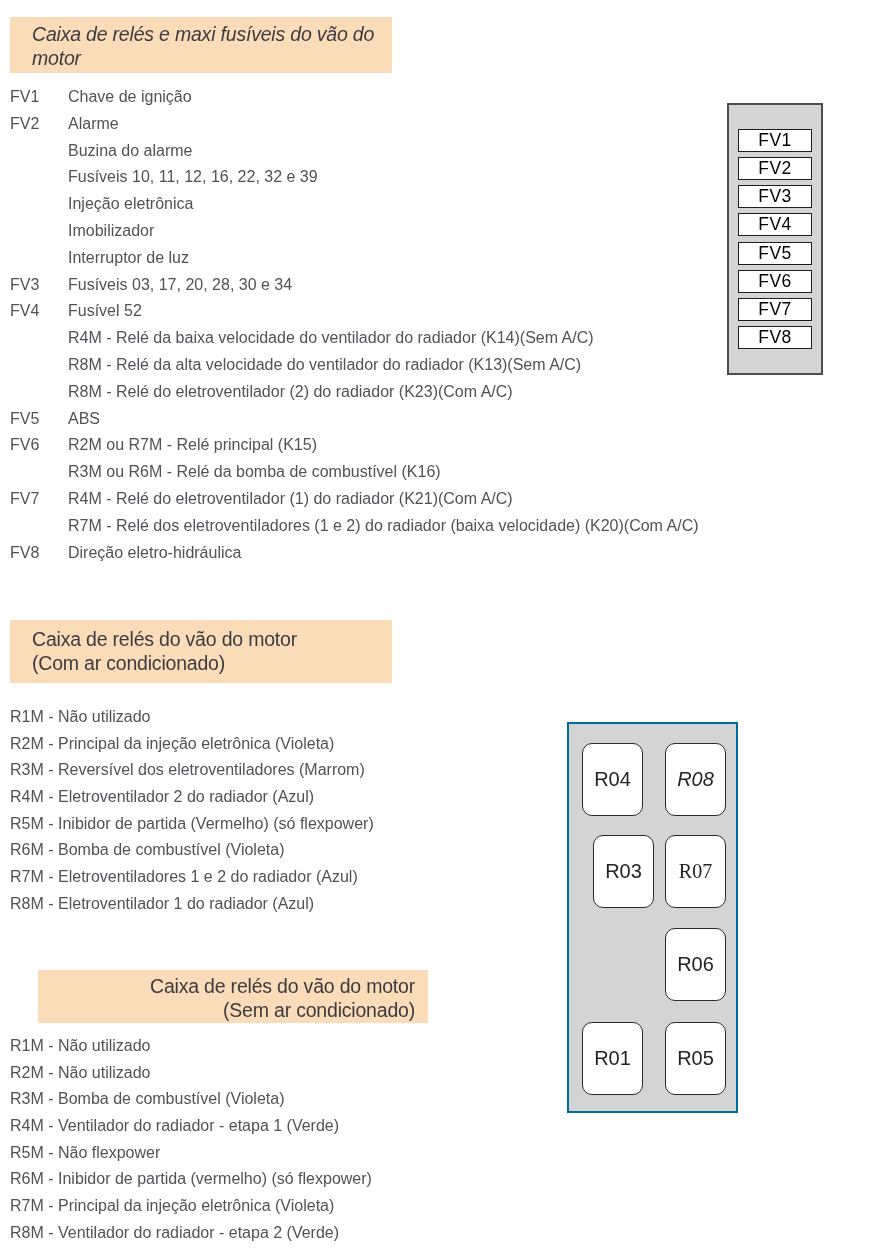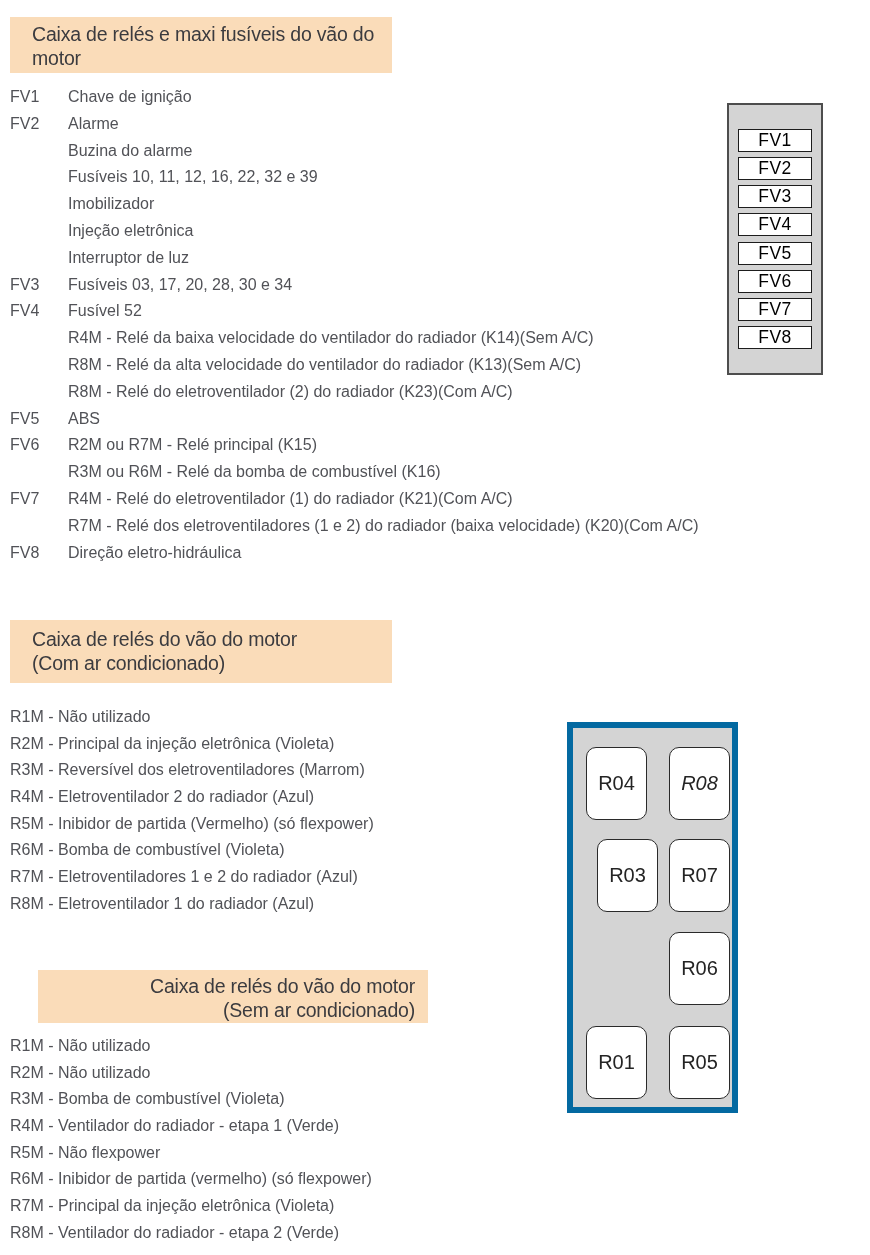--- a/index.html
+++ b/index.html
@@ -1,41 +1,41 @@
 <!DOCTYPE html>
 <html><head>
 <meta charset="utf-8">
 <style>
   * { margin:0; padding:0; box-sizing:border-box; }
   html,body { width:870px; height:1255px; background:#ffffff; }
   body { position:relative; font-family:"Liberation Sans", sans-serif; color:#515257; overflow:hidden; }
 
   .title-box { position:absolute; background:#fadcb9; color:#3b3b3f; font-size:19.5px; line-height:24px; letter-spacing:-0.2px; }
-  #title1 { left:10px; top:17px;  width:382px; height:56px; padding:5px 8px 0 22px; }
+  #title1 { left:10px; top:17px;  width:382px; height:56px; padding:5px 8px 0 22px;font-style:italic; }
   #title2 { left:10px; top:620px; width:382px; height:63px; padding:7px 8px 0 22px; }
   #title3 { left:38px; top:970px; width:390px; height:53px; padding:4px 13px 0 0; text-align:right; }
 
   .fv-list { position:absolute; left:10px; top:87px; width:852px; }
   .fv-row  { display:flex; height:26.8px; font-size:16px; line-height:20px; }
   .fv-code { flex:0 0 58px; width:58px; }
   .fv-text { flex:1; white-space:nowrap; }
 
   .r-list { position:absolute; left:10px; width:560px; }
   #rlistA { top:707px; }
   #rlistB { top:1036px; }
   .r-row  { height:26.7px; font-size:16px; line-height:20px; white-space:nowrap; }
 
   .fuse-diagram { position:absolute; left:727px; top:103px; width:96px; height:272px;
                   background:#d4d4d4; border:2px solid #4d4d4d; }
   .fv-slot { position:absolute; left:9px; width:74px; height:23px; background:#ffffff;
              border:1px solid #1d1d1d; color:#000000; font-size:17.5px; letter-spacing:0.5px;
              display:flex; align-items:center; justify-content:center; }
 
   .relay-diagram { position:absolute; left:567px; top:722px; width:171px; height:391px;
-                   background:#d4d4d4; border:6px solid #0369a1; }
+                   background:#d4d4d4; border:2px solid #0369a1; }
   .r-slot { position:absolute; width:61px; height:73px; background:#ffffff;
             border:1px solid #2a2a2a; border-radius:10px; color:#242424; font-size:20px;
             display:flex; align-items:center; justify-content:center; }
 </style>
 </head>
 <body>
 
 <div class="title-box" id="title1">
   <div>Caixa de relés e maxi fusíveis do vão do</div>
   <div>motor</div>
@@ -57,26 +57,26 @@
     <span class="fv-text">Buzina do alarme</span>
   </div>
 
   <div class="fv-row">
     <span class="fv-code"></span>
     <span class="fv-text">Fusíveis 10, 11, 12, 16, 22, 32 e 39</span>
   </div>
 
   <div class="fv-row">
     <span class="fv-code"></span>
+    <span class="fv-text">Injeção eletrônica</span>
+  </div>
+
+  <div class="fv-row">
+    <span class="fv-code"></span>
     <span class="fv-text">Imobilizador</span>
-  </div>
-
-  <div class="fv-row">
-    <span class="fv-code"></span>
-    <span class="fv-text">Injeção eletrônica</span>
   </div>
 
   <div class="fv-row">
     <span class="fv-code"></span>
     <span class="fv-text">Interruptor de luz</span>
   </div>
 
   <div class="fv-row">
     <span class="fv-code">FV3</span>
     <span class="fv-text">Fusíveis 03, 17, 20, 28, 30 e 34</span>
@@ -174,21 +174,21 @@
   <div class="r-row">R8M - Eletroventilador 1 do radiador (Azul)</div>
 </div>
 
 <div class="relay-diagram">
   <div class="r-slot" style="left: 13px; top: 19px;">R04</div>
 
   <div class="r-slot" style="left: 96px; top: 19px; font-style: italic;">R08</div>
 
   <div class="r-slot" style="left: 24px; top: 111px;">R03</div>
 
-  <div class="r-slot" style="left: 96px; top: 111px;">R07</div>
+  <div class="r-slot" style="left: 96px; top: 111px; font-family: Liberation Serif, serif;">R07</div>
 
 
   <div class="r-slot" style="left: 96px; top: 204px;">R06</div>
 
   <div class="r-slot" style="left: 13px; top: 298px;">R01</div>
 
   <div class="r-slot" style="left: 96px; top: 298px;">R05</div>
 </div>
 
 <div class="title-box" id="title3">

